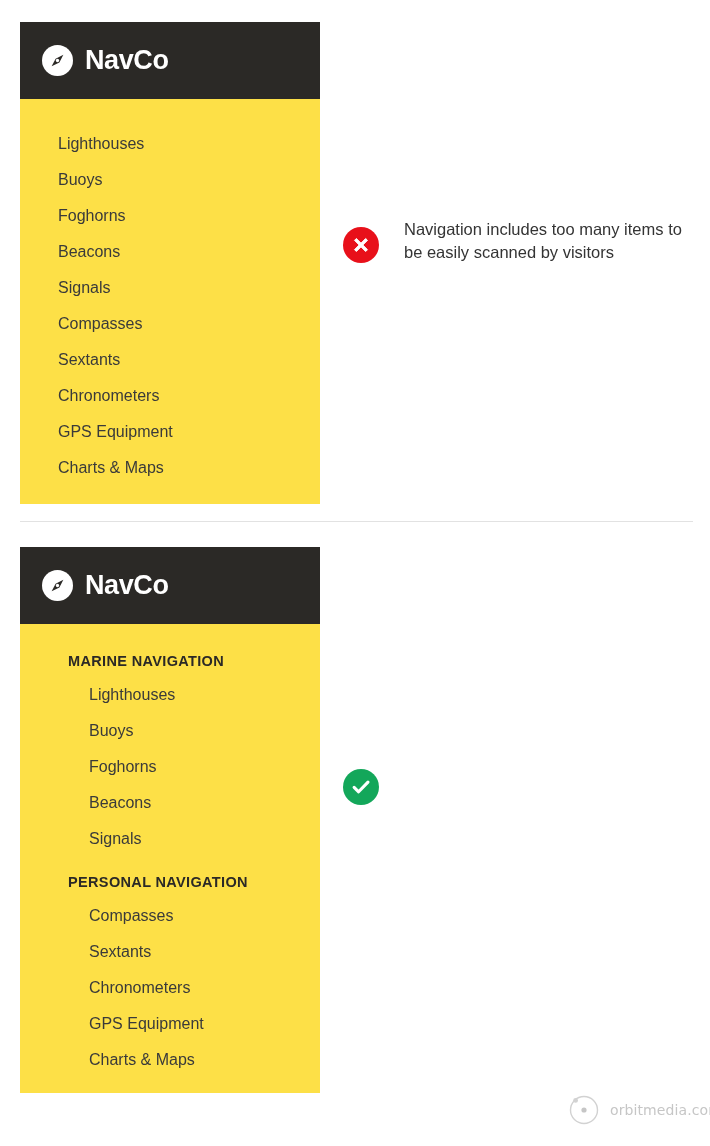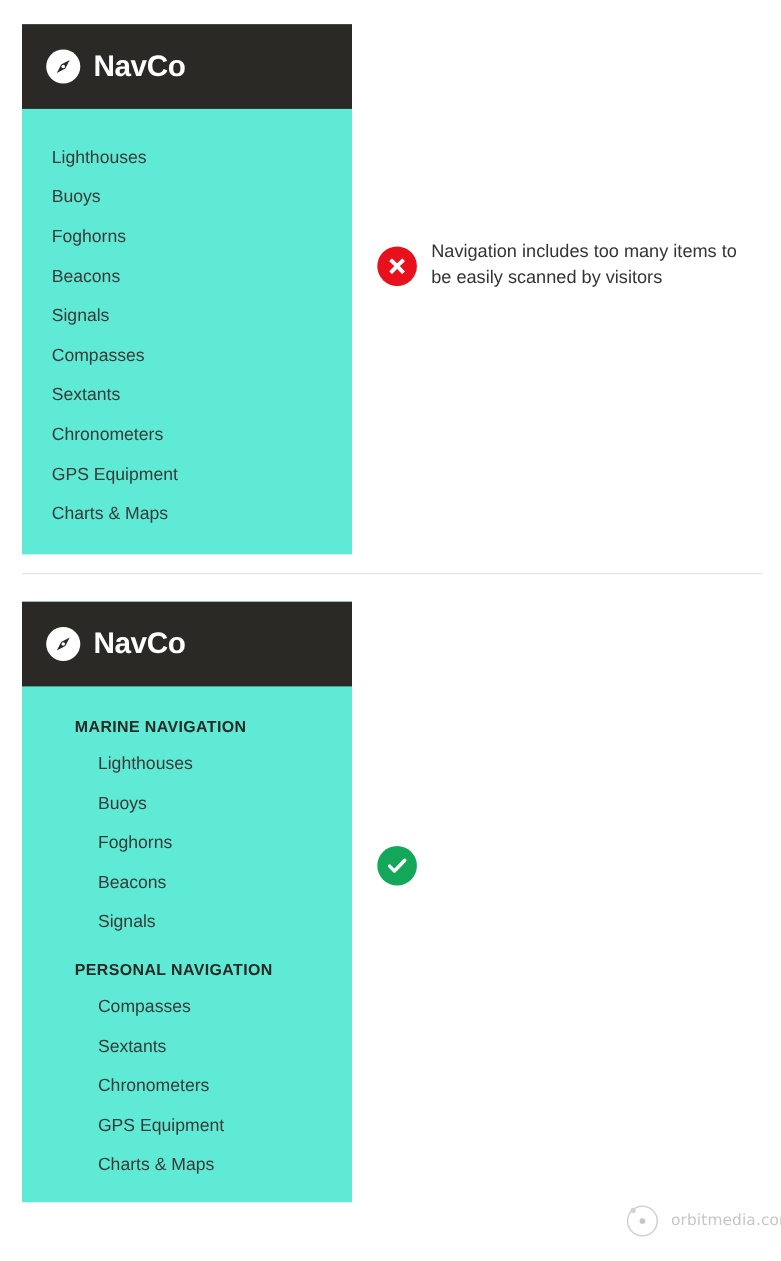--- a/index.html
+++ b/index.html
@@ -21,21 +21,21 @@
     width: 710px;
     height: 1146px;
     overflow: hidden;
   }
 
   
   .nav-panel {
     position: absolute;
     left: 20px;
     width: 300px;
-    background: #5eead4;
+    background: #fde047;
   }
   .nav-panel.first  { top: 22px;  height: 482px; }
   .nav-panel.second { top: 547px; height: 546px; }
 
   .nav-header {
     height: 77px;
     background: #2b2926;
     display: flex;
     align-items: center;
     padding-left: 22px;
@@ -68,21 +68,21 @@
     margin: 0;
     padding: 0;
   }
   .nav-panel.first .nav-list { padding-top: 27px; }
   .nav-panel.second .nav-list { padding-top: 21px; }
 
   .nav-item {
     font-size: 16px;
     color: #3a3a3a;
     line-height: 1;
-    padding: 0 0 0 27px;
+    padding: 0 0 0 38px;
     height: 36px;
     display: flex;
     align-items: center;
   }
   .nav-panel.second .nav-item { padding-left: 69px; }
 
   .nav-group-label {
     font-size: 14.5px;
     font-weight: bold;
     color: #2b2926;
@@ -101,21 +101,22 @@
     top: 521px;
     width: 673px;
     height: 1px;
     background: #e2e2e2;
   }
 
   
   .annotation {
     position: absolute;
     display: flex;
-    align-items: center;
+    align-items: flex-end;
+    gap: 12px;
   }
   .annotation.bad  { left: 343px; top: 218px; width: 345px; }
   .annotation.good { left: 343px; top: 767px; width: 345px; }
 
   .badge {
     width: 36px;
     height: 36px;
     border-radius: 50%;
     flex: none;
     display: flex;

